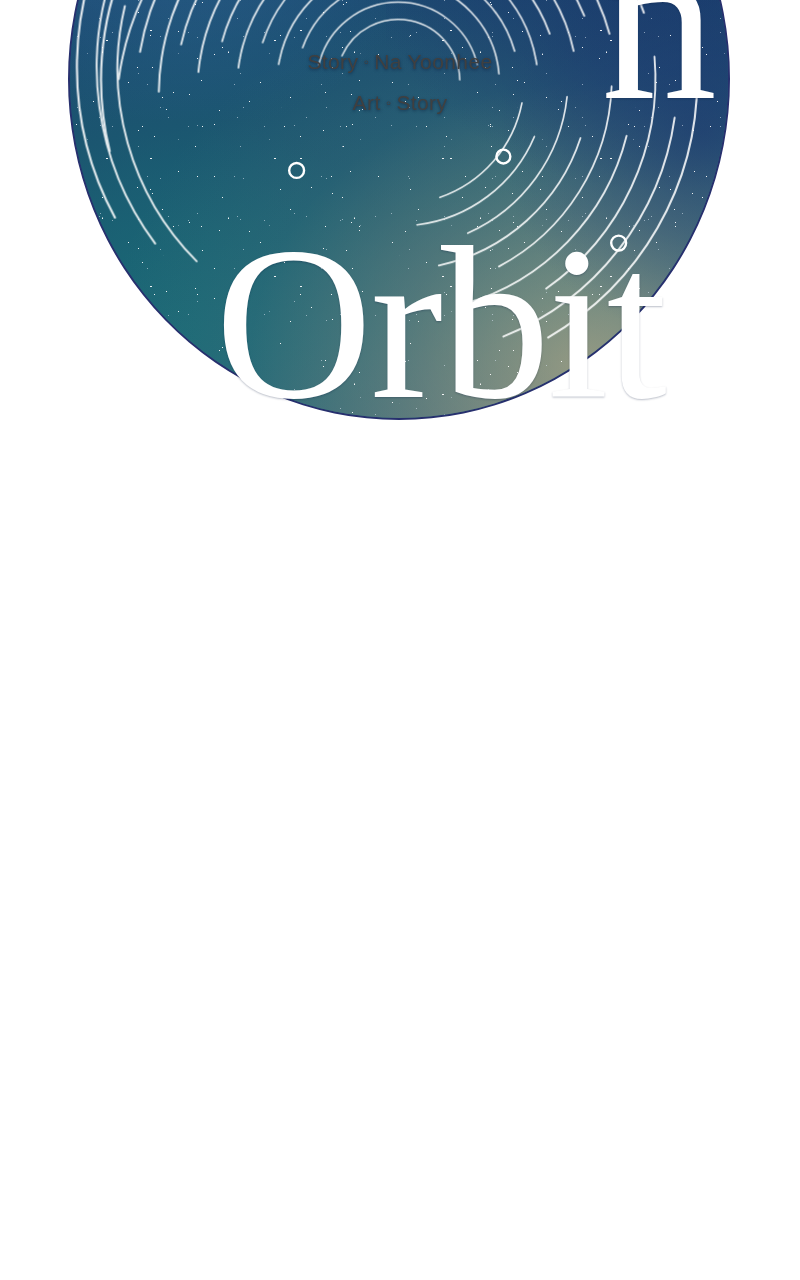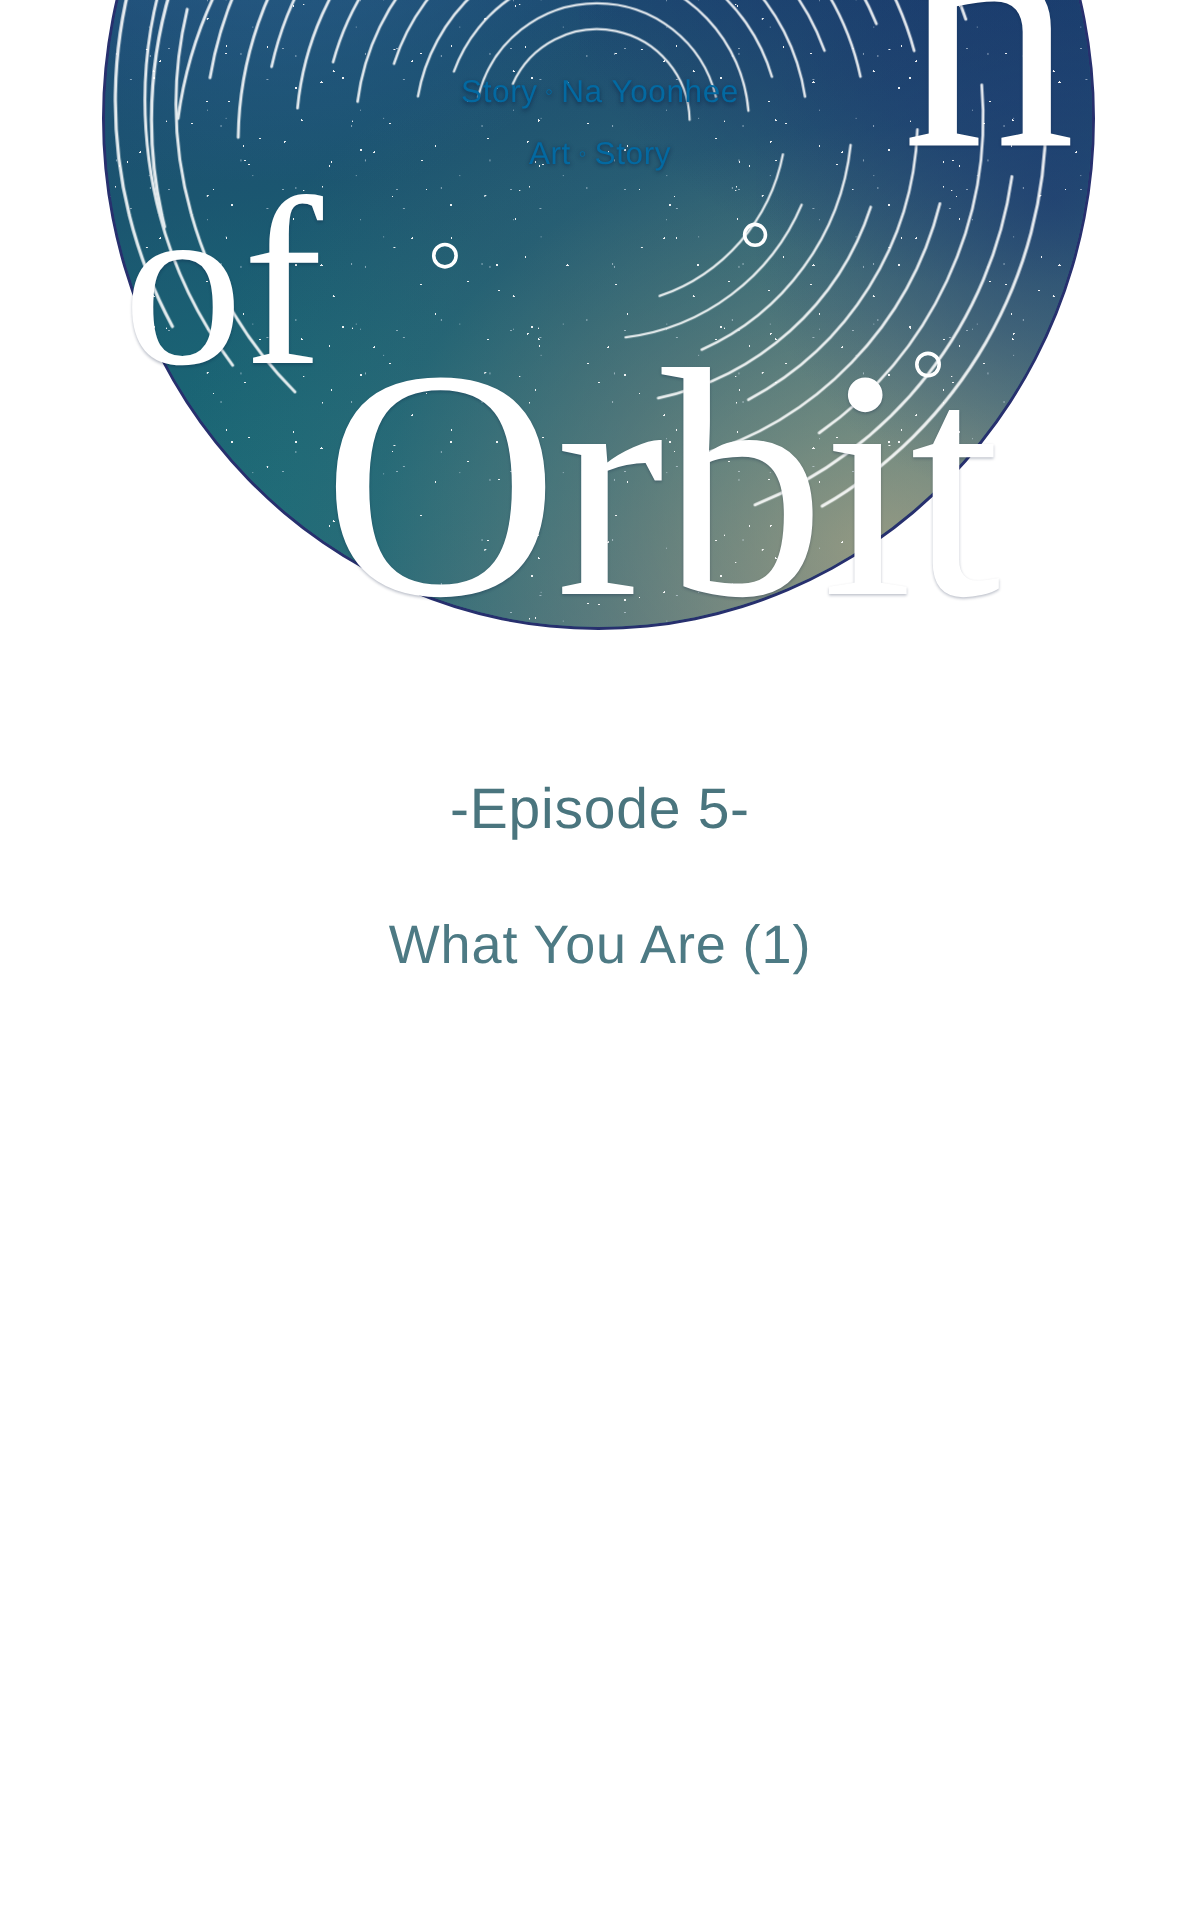--- a/index.html
+++ b/index.html
@@ -166,21 +166,21 @@
     letter-spacing:-2px;
     font-family:Liberation Serif, serif;
   }
 
   
   .credits {
     position:absolute;
     left:0; top:50px;
     width:800px;
     text-align:center;
-    color:#0369a1;
+    color:#404040;
     font-family:"Liberation Sans", sans-serif;
     font-size:21px;
     font-weight:400;
     letter-spacing:.4px;
     text-shadow:0 1px 3px rgba(10,24,56,.55);
   }
   .credit-line { margin-bottom:17px; }
   .credit-sep { font-size:15px; vertical-align:2px; margin:0 5px; }
 
   
@@ -267,33 +267,28 @@
             <circle cx="228" cy="433" r="7.5"></circle>
             <circle cx="436" cy="419" r="7"></circle>
             <circle cx="552" cy="506" r="7.5"></circle>
           </g>
         </svg>
       </div>
     </div>
 
     <div class="cover-type">
       <span class="word word-n">n</span>
-      <span class="word word-of">of</span>
       <span class="word word-orbit">Orbit</span>
     </div>
 
     <div class="credits">
       <div class="credit-line">
         <span>Story</span><span class="credit-sep">◦</span><span>Na Yoonhee</span>
       </div>
       <div class="credit-line">
         <span>Art</span><span class="credit-sep">◦</span><span>Story</span>
       </div>
     </div>
   </div>
 
-  <div class="episode-block">
-    <div class="episode-number">-Episode 5-</div>
-    <div class="episode-title">What You Are (1)</div>
-  </div>
 
   <div class="blank-area"></div>
 </div>
 
 </body></html>

